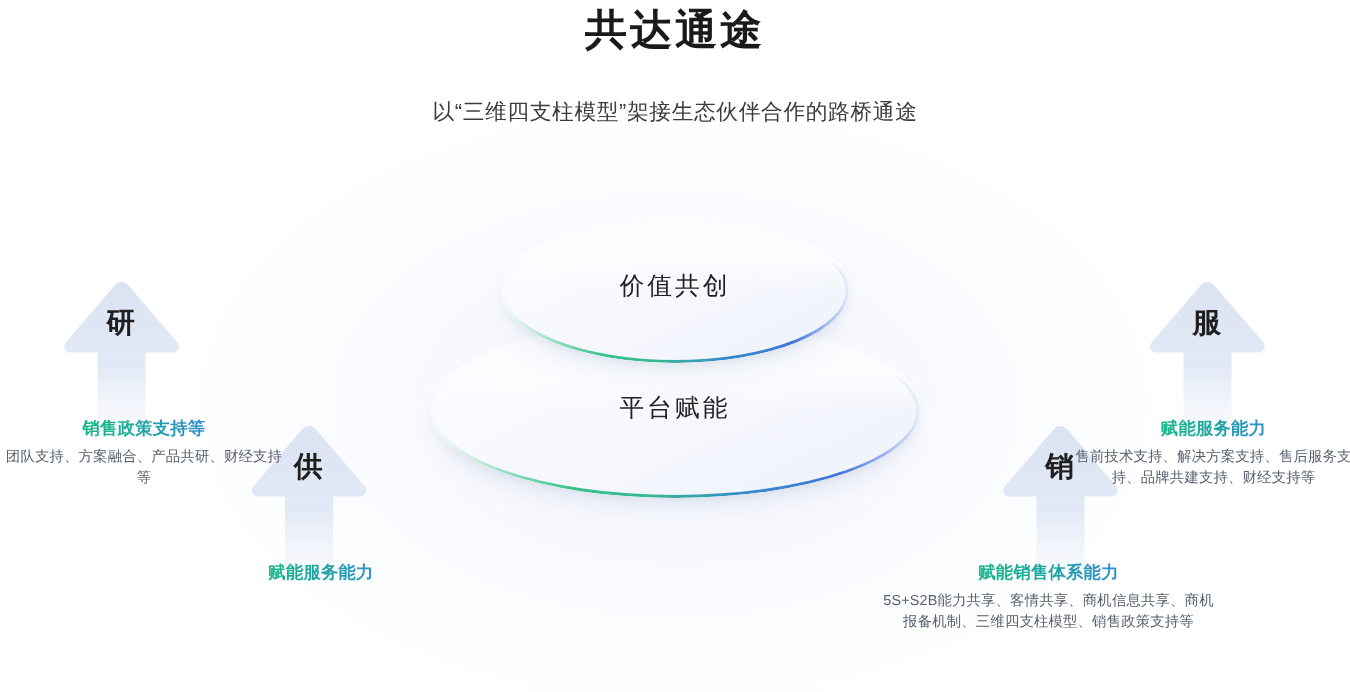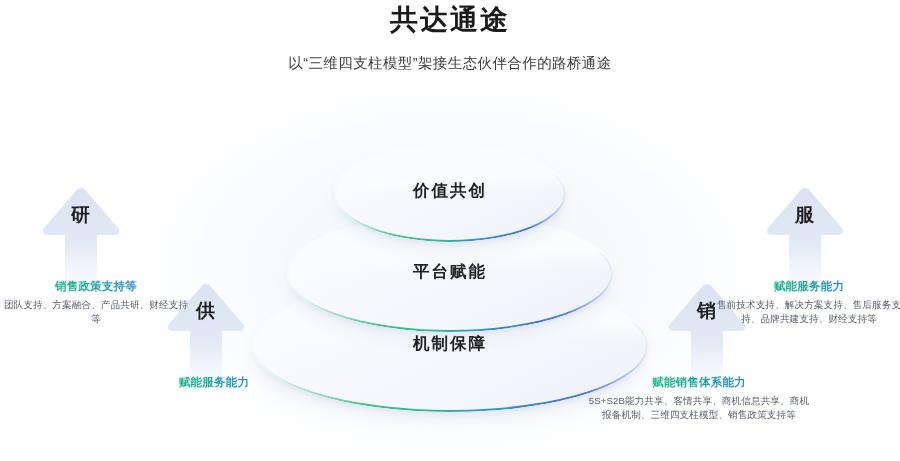--- a/index.html
+++ b/index.html
@@ -33,21 +33,21 @@
     text-align: center;
   }
   .title {
     font-size: 28px;
     font-weight: bold;
     color: #1a1a1a;
     letter-spacing: 2px;
     line-height: 40px;
   }
   .subtitle {
-    margin-top: 12px;
+    margin-top: 24px;
     font-size: 14.5px;
     color: #3c3c3c;
     letter-spacing: 0.4px;
     line-height: 22px;
   }
 
   
   .pyramid {
     position: absolute;
     left: 0; right: 0; top: 0; bottom: 0;
@@ -98,21 +98,21 @@
     left: -2px; right: -2px; top: -2px;
     height: 52%;
     border-radius: 50% 50% 0 0 / 100% 100% 0 0;
     background: linear-gradient(180deg, #fbfcfe 0%, #fafcfe 60%, rgba(250,252,254,0) 100%);
   }
 
   .disc-label {
     position: relative;
     z-index: 3;
     font-size: 17px;
-    font-weight: bold;
+    font-weight: normal;
     color: #222;
     letter-spacing: 2px;
   }
 
   #disc-top    { width: 232px; height: 96px;  left: 334px; top: 146px; }
   #disc-top .disc-label { margin-top: -6px; }
   #disc-middle { width: 326px; height: 116px; left: 287px; top: 216px; }
   #disc-middle .disc-label { margin-top: -4px; }
   #disc-bottom { width: 396px; height: 132px; left: 252px; top: 280px; }
   #disc-bottom .disc-label { margin-top: -4px; }
@@ -190,26 +190,20 @@
 
 <div id="stage">
 
   <div class="header">
     <div class="title">共达通途</div>
     <div class="subtitle">以“三维四支柱模型”架接生态伙伴合作的路桥通途</div>
   </div>
 
   <div class="pyramid">
 
-    <div class="disc" id="disc-bottom">
-      <div class="disc-face"></div>
-      <div class="disc-rim"></div>
-      <div class="disc-rim-cover"></div>
-      <div class="disc-label">机制保障</div>
-    </div>
 
     <div class="disc" id="disc-middle">
       <div class="disc-face"></div>
       <div class="disc-rim"></div>
       <div class="disc-rim-cover"></div>
       <div class="disc-label">平台赋能</div>
     </div>
 
     <div class="disc" id="disc-top">
       <div class="disc-face"></div>

